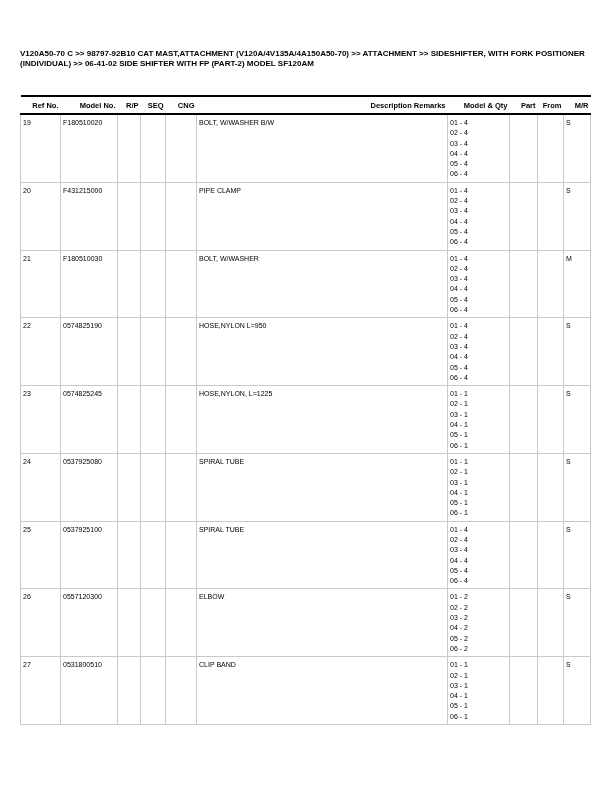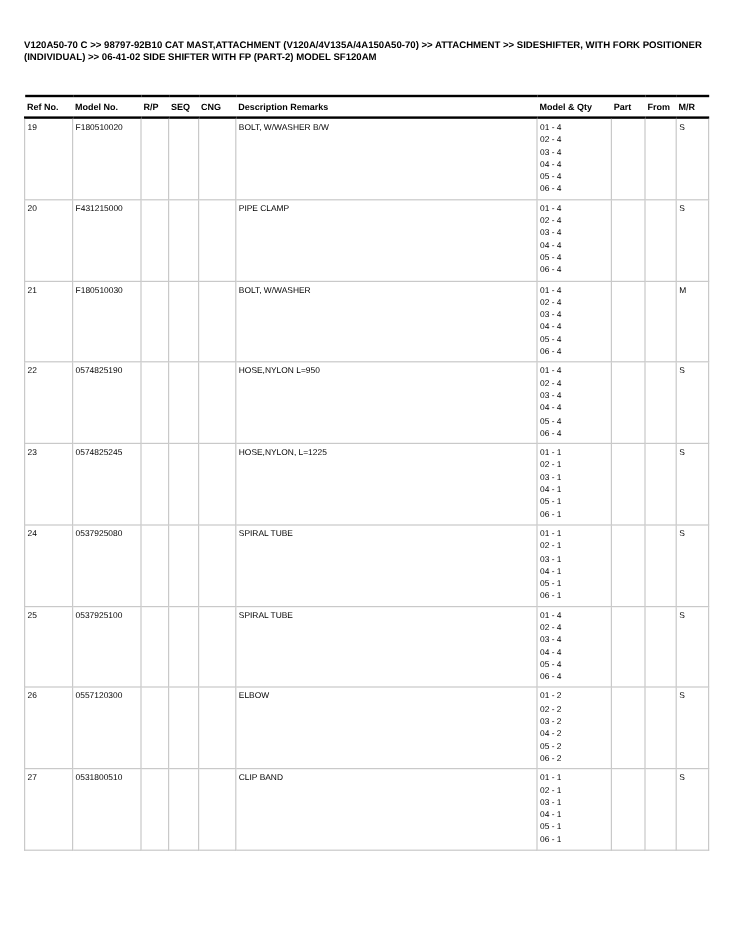--- a/index.html
+++ b/index.html
@@ -10,36 +10,36 @@
     font-family: "Liberation Sans", sans-serif;
     overflow: hidden;
   }
   .page { padding: 13px 21px 0 20px; width: 612px; }
   .doc-title {
     font-size: 8px;
     font-weight: bold;
     white-space: nowrap;
   }
   .breadcrumb {
-    margin-top: 20px;
+    margin-top: 36px;
     font-size: 8px;
     font-weight: bold;
     line-height: 9.5px;
     width: 571px;
   }
   table.parts-table {
     margin-top: 27px;
     width: 570px;
     border-collapse: collapse;
     table-layout: fixed;
   }
   .parts-table th {
     font-size: 7.5px;
     font-weight: bold;
-    text-align: left;
+    text-align: right;
     padding: 4px 2px 3px 2px;
     border-top: 2px solid #000000;
     border-bottom: 2px solid #000000;
     white-space: nowrap;
     overflow: hidden;
   }
   .parts-table td {
     font-size: 7px;
     line-height: 10.3px;
     vertical-align: top;

